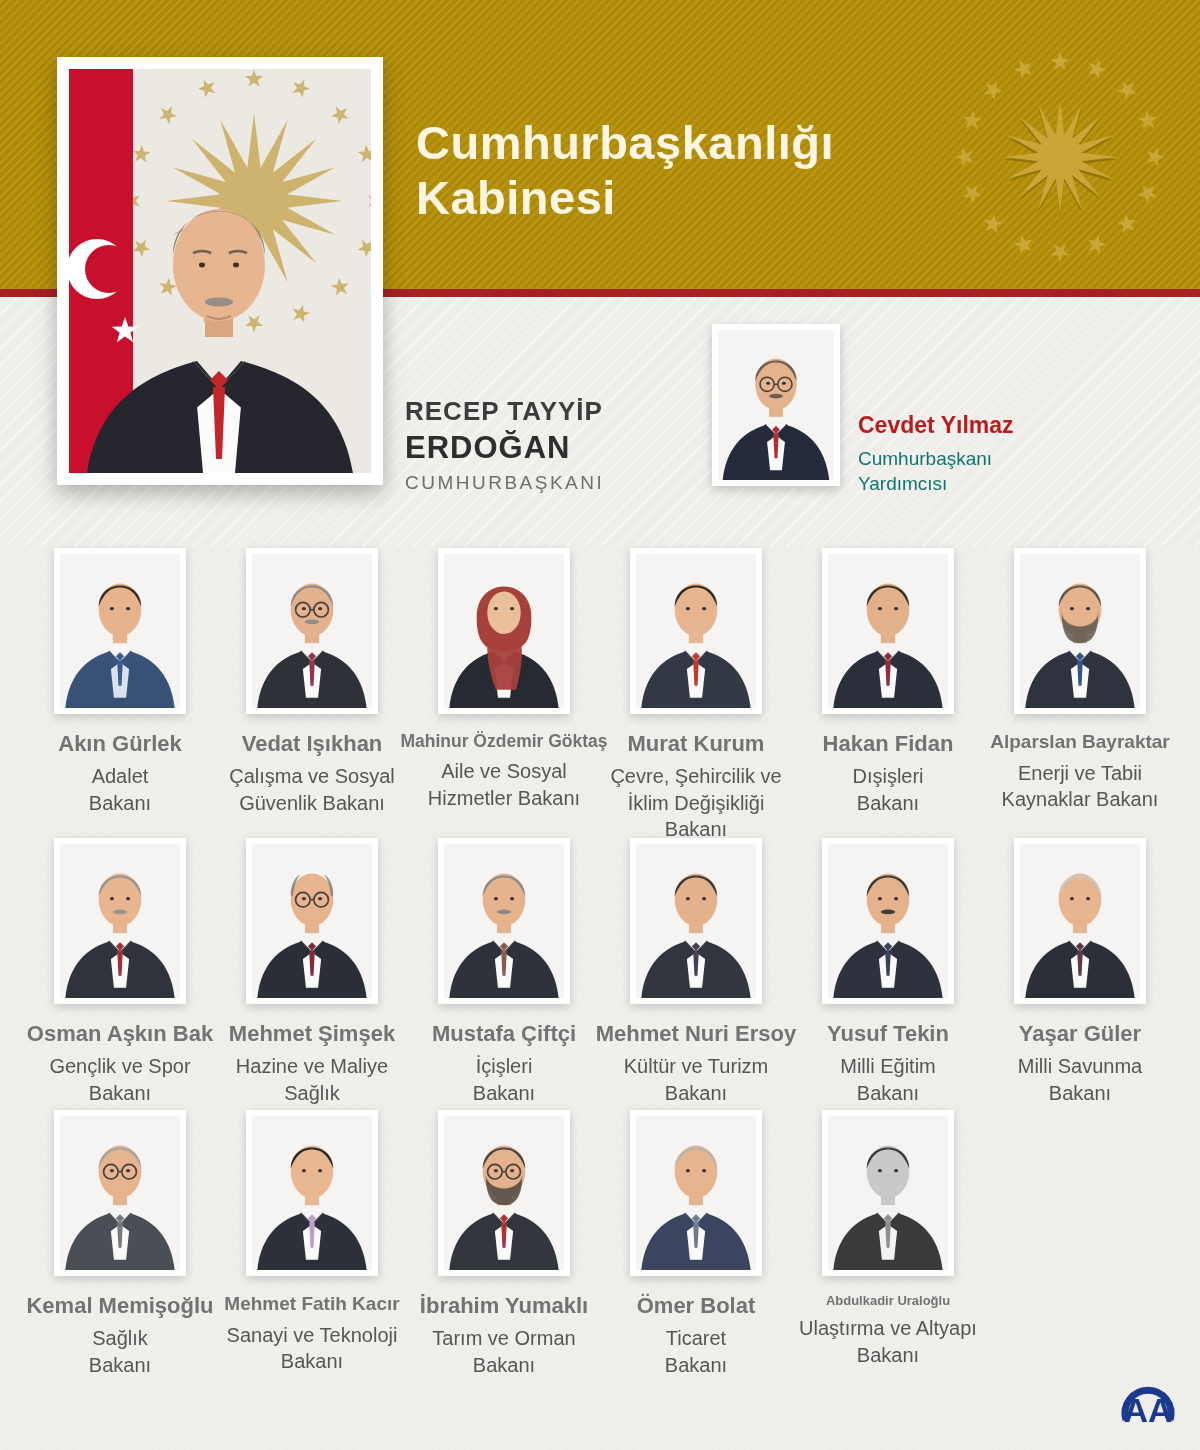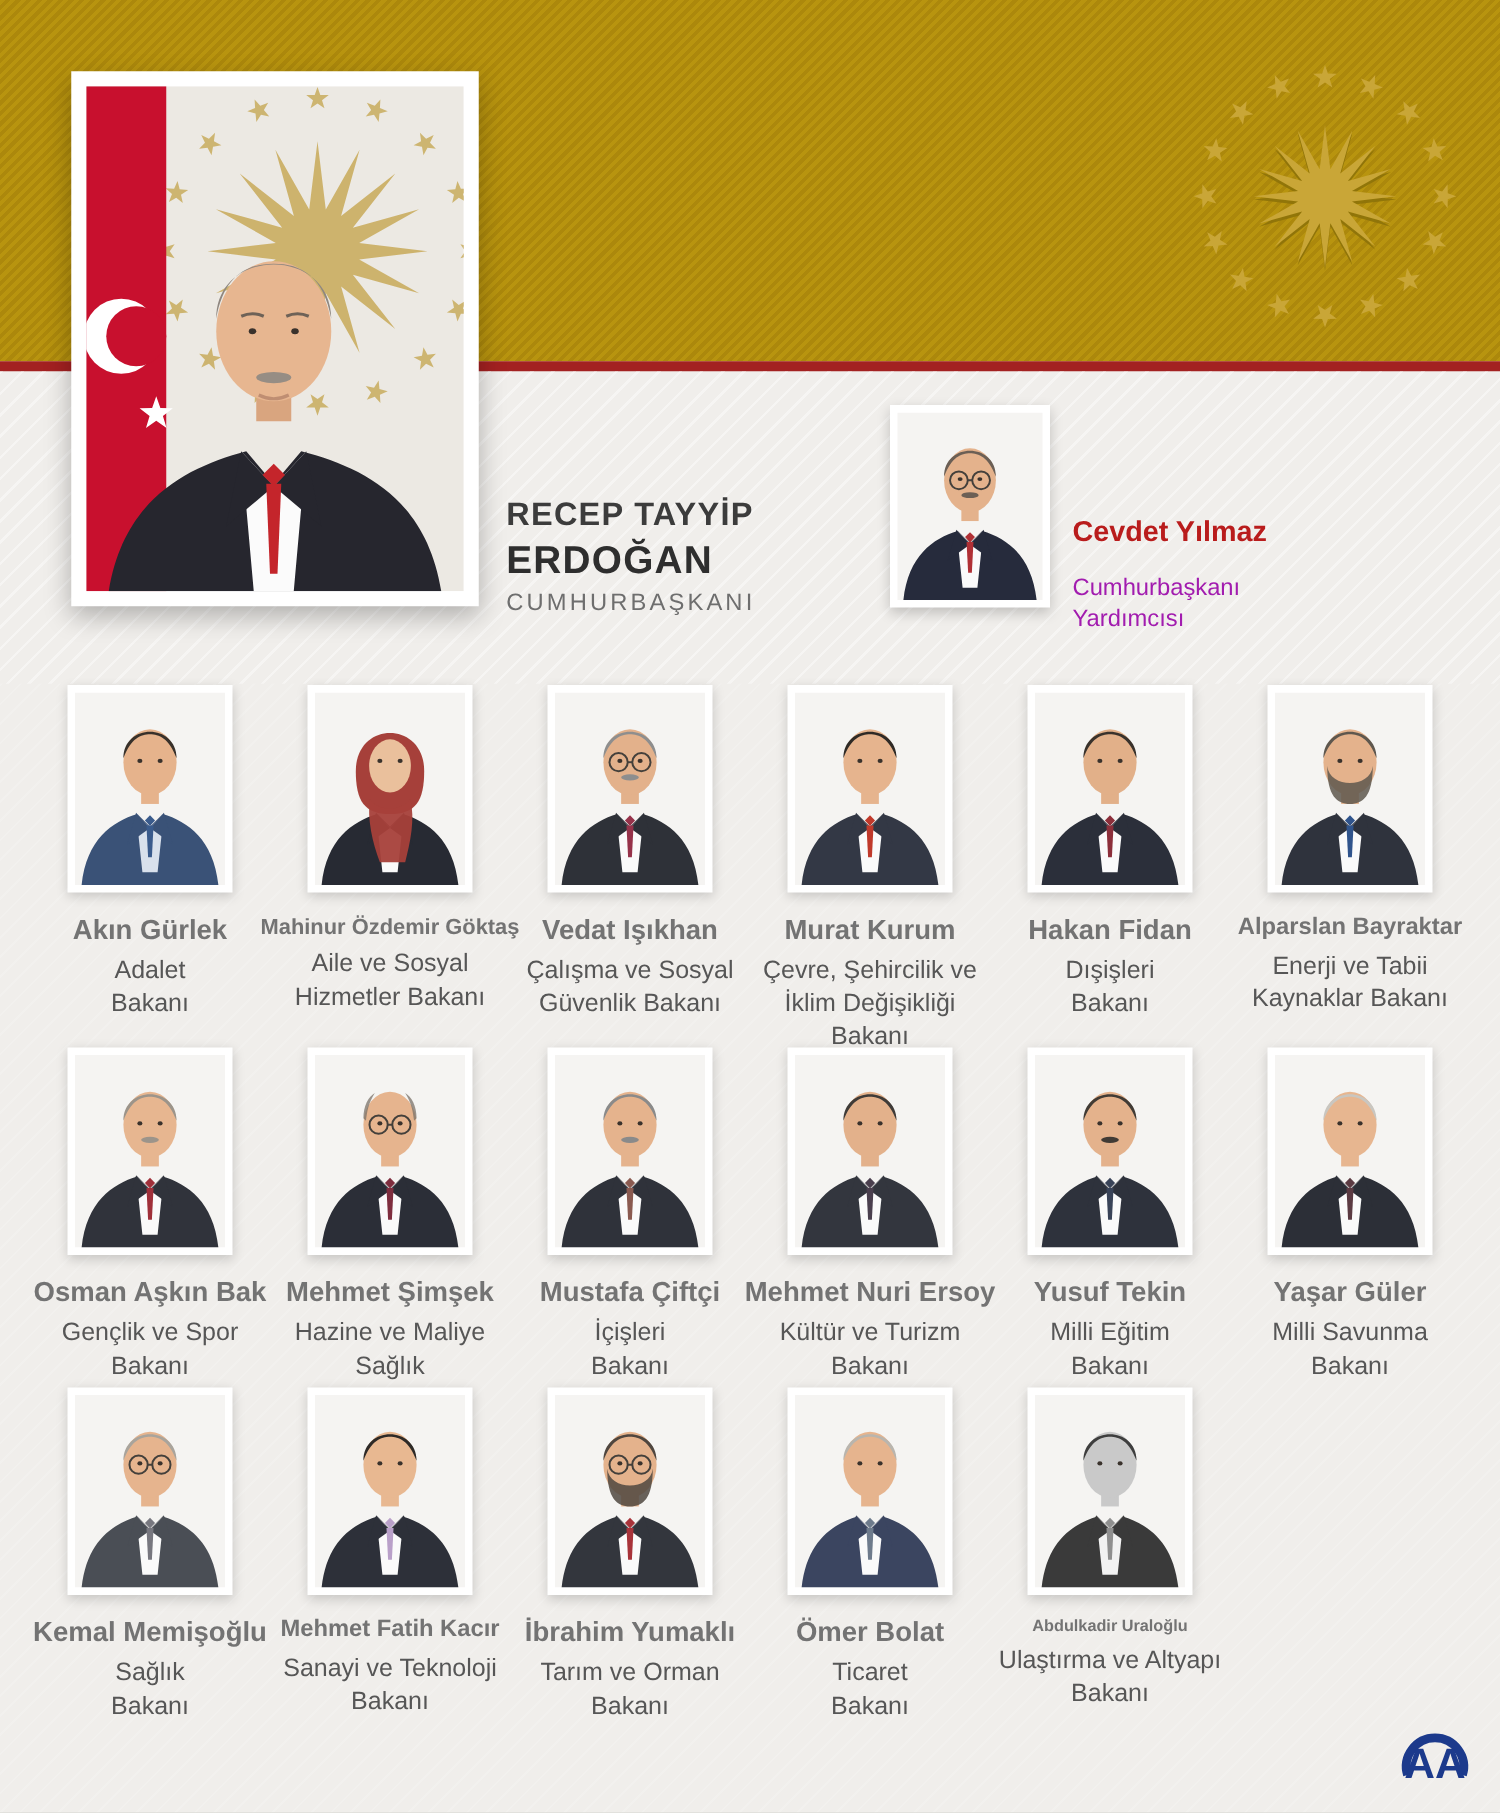--- a/index.html
+++ b/index.html
@@ -24,21 +24,21 @@
   .president-photo svg{display:block;width:100%;height:100%;}
   .president-name{position:absolute;left:405px;top:396px;}
   .pn-1{font-size:26px;font-weight:600;color:#3C3C3C;letter-spacing:1px;}
   .pn-2{font-size:31px;font-weight:800;color:#2E2E2E;letter-spacing:1px;margin-top:3px;}
   .pn-3{font-size:19px;font-weight:400;color:#6E6E6E;letter-spacing:2.5px;margin-top:6px;}
   
   .vp-photo{position:absolute;left:712px;top:324px;width:128px;height:162px;background:#fff;
           box-sizing:border-box;padding:6px;box-shadow:0 4px 10px rgba(0,0,0,.2);}
   .vp-info{position:absolute;left:858px;top:412px;}
   .vp-name{font-size:23px;font-weight:800;color:#b91c1c;}
-  .vp-role{font-size:19px;color:#a21caf;line-height:1.3;margin-top:20px;white-space:pre-line;}
+  .vp-role{font-size:19px;color:#0f766e;line-height:1.3;margin-top:8px;white-space:pre-line;}
   
   .row{position:absolute;left:24px;width:1152px;display:flex;}
   .row1{top:548px;} .row2{top:838px;} .row3{top:1110px;}
   .card{width:192px;display:flex;flex-direction:column;align-items:center;}
   .photo-frame{width:132px;height:166px;background:#fff;box-sizing:border-box;padding:6px;
           box-shadow:0 3px 9px rgba(0,0,0,.18);}
   .avatar-slot,.avatar-slot svg{display:block;width:100%;height:100%;}
   .m-name{margin-top:18px;font-size:22px;font-weight:800;color:#737373;text-align:center;
           line-height:1.1;white-space:nowrap;}
   .m-role{margin-top:7px;font-size:20px;color:#565656;text-align:center;line-height:1.32;
@@ -73,20 +73,24 @@
         <polygon points="12.99,69.82 20.14,70.23 23.02,63.68 24.83,70.60 31.96,71.31 25.93,75.18 27.46,82.17 21.92,77.63 15.74,81.25 18.34,74.58"></polygon>
         <polygon points="35.75,35.75 42.20,38.87 47.36,33.91 46.39,41.01 52.70,44.39 45.65,45.65 44.39,52.70 41.01,46.39 33.91,47.36 38.87,42.20"></polygon>
         <polygon points="69.82,12.99 74.58,18.34 81.25,15.74 77.63,21.92 82.17,27.46 75.18,25.93 71.31,31.96 70.60,24.83 63.68,23.02 70.23,20.14"></polygon>
         <polygon points="110.00,5.00 112.35,11.76 119.51,11.91 113.80,16.24 115.88,23.09 110.00,19.00 104.12,23.09 106.20,16.24 100.49,11.91 107.65,11.76"></polygon>
         <polygon points="150.18,12.99 149.77,20.14 156.32,23.02 149.40,24.83 148.69,31.96 144.82,25.93 137.83,27.46 142.37,21.92 138.75,15.74 145.42,18.34"></polygon>
         <polygon points="184.25,35.75 181.13,42.20 186.09,47.36 178.99,46.39 175.61,52.70 174.35,45.65 167.30,44.39 173.61,41.01 172.64,33.91 177.80,38.87"></polygon>
         <polygon points="207.01,69.82 201.66,74.58 204.26,81.25 198.08,77.63 192.54,82.17 194.07,75.18 188.04,71.31 195.17,70.60 196.98,63.68 199.86,70.23"></polygon>
       </g>
   </svg>
 
+  <div class="page-title">
+    <div>Cumhurbaşkanlığı</div>
+    <div>Kabinesi</div>
+  </div>
 
   <div class="president-photo">
     <svg viewBox="0 0 302 404" preserveAspectRatio="xMidYMid slice">
       <rect width="302" height="404" fill="#ECE9E3"></rect>
       <polygon id="erdogan-burst" points="185.00,44.00 191.63,98.65 218.68,50.70 203.89,103.73 247.23,69.77 213.27,113.11 266.30,98.32 218.35,125.37 273.00,132.00 218.35,138.63 266.30,165.68 213.27,150.89 247.23,194.23 203.89,160.27 218.68,213.30 191.63,165.35 185.00,220.00 178.37,165.35 151.32,213.30 166.11,160.27 122.77,194.23 156.73,150.89 103.70,165.68 151.65,138.63 97.00,132.00 151.65,125.37 103.70,98.32 156.73,113.11 122.77,69.77 166.11,103.73 151.32,50.70 178.37,98.65" fill="#C5A54F" opacity="0.8"></polygon>
       <g id="erdogan-ring" fill="#C6A854" opacity="0.8">
           <polygon points="316.50,132.00 310.07,134.23 309.94,141.04 305.83,135.61 299.31,137.58 303.20,132.00 299.31,126.42 305.83,128.39 309.94,122.96 310.07,129.77"></polygon>
           <polygon points="306.49,182.32 299.70,181.93 296.97,188.16 295.25,181.58 288.48,180.91 294.20,177.23 292.75,170.59 298.01,174.90 303.88,171.46 301.41,177.80"></polygon>
           <polygon points="277.98,224.98 271.86,222.02 266.95,226.73 267.88,219.99 261.88,216.78 268.58,215.58 269.78,208.88 272.99,214.88 279.73,213.95 275.02,218.86"></polygon>
           <polygon points="235.32,253.49 230.80,248.41 224.46,250.88 227.90,245.01 223.59,239.75 230.23,241.20 233.91,235.48 234.58,242.25 241.16,243.97 234.93,246.70"></polygon>
@@ -184,42 +188,20 @@
     <div class="m-name">Akın Gürlek</div>
     <div class="m-role">Adalet
 Bakanı</div>
   </div>
 
   <div class="card">
     <div class="photo-frame">
       <div class="avatar-slot">
             <svg viewBox="0 0 120 152" preserveAspectRatio="xMidYMid slice">
               <rect width="120" height="152" fill="#F5F4F2"></rect>
-              <path d="M33 62 C33 22 87 22 87 62 C87 86 80 96 60 96 C40 96 33 86 33 62 Z" fill="#A6403A"></path>
-              <ellipse cx="60" cy="58" rx="16.5" ry="21" fill="#EAC09C"></ellipse>
-              <ellipse cx="52" cy="54" rx="2" ry="1.6" fill="#3A322C"></ellipse>
-              <ellipse cx="68" cy="54" rx="2" ry="1.6" fill="#3A322C"></ellipse>
-              <path d="M6 152 C10 116 30 102 50 96 L60 106 L70 96 C90 102 110 116 114 152 Z" fill="#272A33"></path>
-              <path d="M49 95 L60 107 L71 95 L66 142 L54 142 Z" fill="#FAFAFA"></path>
-              <path d="M49 95 L60 107 L42 120 Z" fill="#272A33"></path>
-              <path d="M71 95 L60 107 L78 120 Z" fill="#272A33"></path>
-              <path d="M44 84 C50 94 70 94 76 84 C80 100 76 118 72 134 L52 134 C46 118 42 100 44 84 Z" fill="#A6403A" opacity="0.95"></path>
-            </svg>
-          </div>
-    </div>
-    <div class="m-name" style="font-size: 17.5px;">Mahinur Özdemir Göktaş</div>
-    <div class="m-role">Aile ve Sosyal
-Hizmetler Bakanı</div>
-  </div>
-
-  <div class="card">
-    <div class="photo-frame">
-      <div class="avatar-slot">
-            <svg viewBox="0 0 120 152" preserveAspectRatio="xMidYMid slice">
-              <rect width="120" height="152" fill="#F5F4F2"></rect>
               <rect x="53" y="74" width="14" height="14" fill="#E3B18B"></rect>
               <ellipse cx="60" cy="55" rx="21" ry="26" fill="#E3B18B"></ellipse>
               <path d="M39 52 C39 24 81 24 81 52 C75 36 67 33 60 33 C53 33 45 36 39 52 Z" fill="#8E8E8E"></path>
               <ellipse cx="52" cy="54" rx="2" ry="1.6" fill="#3A322C"></ellipse>
               <ellipse cx="68" cy="54" rx="2" ry="1.6" fill="#3A322C"></ellipse>
               <ellipse cx="60" cy="67" rx="7" ry="2.4" fill="#8E8E8E"></ellipse>
               <g fill="none" stroke="#44403B" stroke-width="1.6">
                 <circle cx="51" cy="55" r="7.2"></circle>
                 <circle cx="69" cy="55" r="7.2"></circle>
                 <path d="M58.2 55 h3.6"></path>
@@ -236,20 +218,42 @@
     <div class="m-name">Vedat Işıkhan</div>
     <div class="m-role">Çalışma ve Sosyal
 Güvenlik Bakanı</div>
   </div>
 
   <div class="card">
     <div class="photo-frame">
       <div class="avatar-slot">
             <svg viewBox="0 0 120 152" preserveAspectRatio="xMidYMid slice">
               <rect width="120" height="152" fill="#F5F4F2"></rect>
+              <path d="M33 62 C33 22 87 22 87 62 C87 86 80 96 60 96 C40 96 33 86 33 62 Z" fill="#A6403A"></path>
+              <ellipse cx="60" cy="58" rx="16.5" ry="21" fill="#EAC09C"></ellipse>
+              <ellipse cx="52" cy="54" rx="2" ry="1.6" fill="#3A322C"></ellipse>
+              <ellipse cx="68" cy="54" rx="2" ry="1.6" fill="#3A322C"></ellipse>
+              <path d="M6 152 C10 116 30 102 50 96 L60 106 L70 96 C90 102 110 116 114 152 Z" fill="#272A33"></path>
+              <path d="M49 95 L60 107 L71 95 L66 142 L54 142 Z" fill="#FAFAFA"></path>
+              <path d="M49 95 L60 107 L42 120 Z" fill="#272A33"></path>
+              <path d="M71 95 L60 107 L78 120 Z" fill="#272A33"></path>
+              <path d="M44 84 C50 94 70 94 76 84 C80 100 76 118 72 134 L52 134 C46 118 42 100 44 84 Z" fill="#A6403A" opacity="0.95"></path>
+            </svg>
+          </div>
+    </div>
+    <div class="m-name" style="font-size: 17.5px;">Mahinur Özdemir Göktaş</div>
+    <div class="m-role">Aile ve Sosyal
+Hizmetler Bakanı</div>
+  </div>
+
+  <div class="card">
+    <div class="photo-frame">
+      <div class="avatar-slot">
+            <svg viewBox="0 0 120 152" preserveAspectRatio="xMidYMid slice">
+              <rect width="120" height="152" fill="#F5F4F2"></rect>
               <rect x="53" y="74" width="14" height="14" fill="#E6B48E"></rect>
               <ellipse cx="60" cy="55" rx="21" ry="26" fill="#E6B48E"></ellipse>
               <path d="M39 52 C39 24 81 24 81 52 C75 36 67 33 60 33 C53 33 45 36 39 52 Z" fill="#2F2A26"></path>
               <ellipse cx="52" cy="54" rx="2" ry="1.6" fill="#3A322C"></ellipse>
               <ellipse cx="68" cy="54" rx="2" ry="1.6" fill="#3A322C"></ellipse>
               <path d="M6 152 C10 116 30 102 50 96 L60 106 L70 96 C90 102 110 116 114 152 Z" fill="#333845"></path>
               <path d="M49 95 L60 107 L71 95 L66 142 L54 142 Z" fill="#FAFAFA"></path>
               <path d="M49 95 L60 107 L42 120 Z" fill="#333845"></path>
               <path d="M71 95 L60 107 L78 120 Z" fill="#333845"></path>
               <path d="M56 101 L60 97 L64 101 L60 105.5 Z" fill="#C0392B"></path>

